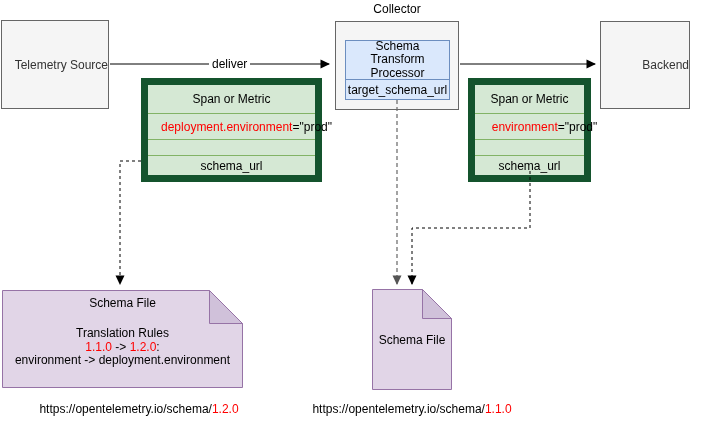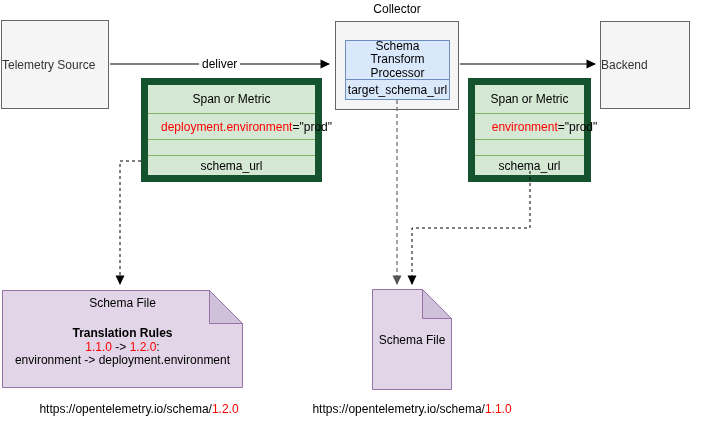--- a/index.html
+++ b/index.html
@@ -3,21 +3,21 @@
 <meta charset="utf-8">
 <style>
   * { margin:0; padding:0; box-sizing:border-box; }
   body { background:#fff; }
   #canvas {
     position:relative; width:711px; height:421px; background:#ffffff;
     font-family:"Liberation Sans", sans-serif; font-size:12px; color:#000;
     overflow:hidden;
   }
   .node {
-    position:absolute; display:flex; align-items:center; justify-content:flex-start;
+    position:absolute; display:flex; align-items:center; justify-content:flex-end;
     text-align:center;
   }
   .gray-node { background:#f5f5f5; border:1px solid #666666; color:#333333; }
   .label { position:absolute; text-align:center; }
 
   
   .processor { position:absolute; background:#dae8fc; border:1px solid #6c8ebf; }
   .processor .title {
     height:39px; display:flex; align-items:center; justify-content:center;
     text-align:center; line-height:1.12; border-bottom:1px solid #6c8ebf; padding:16px 4px;
@@ -35,21 +35,21 @@
   .span-box .row.attr { height:26px; border-bottom:1px solid #82b366;padding-left:30px; }
   .span-box .row.empty { height:16px; border-bottom:1px solid #82b366; }
   .span-box .row.field { height:19px; }
   .red { color:#ff0000; }
 
   
   .doc { position:absolute; }
   .doc svg { position:absolute; left:0; top:0; }
   .doc .doc-title { position:absolute; width:100%; text-align:center; }
   .doc .rules { position:absolute; width:100%; text-align:center; line-height:13.5px; }
-  .doc .rules b { font-weight:bold; }
+  .doc .rules b { font-weight:normal; }
 
   .edge-label {
     position:absolute; background:#ffffff; padding:0 3px; z-index:3;
   }
   #connector-overlay { position:absolute; left:0; top:0; z-index:2; pointer-events:none; }
   .url-label { position:absolute; text-align:center; }
 </style>
 </head>
 <body>
 
@@ -85,21 +85,21 @@
   <div class="span-box" style="left:468px; top:78px; width:123px;">
     <div class="row hdr">Span or Metric</div>
     <div class="row attr">
       <span class="red">environment</span>
         <span>="prod"</span>
     </div>
     <div class="row empty"></div>
     <div class="row field">schema_url</div>
   </div>
 
-  <div class="edge-label" style="left:199px; top:57px;">deliver</div>
+  <div class="edge-label" style="left:209px; top:57px;">deliver</div>
 
   <div class="doc" style="left:2px; top:290px; width:241px; height:98px;">
     <svg width="241" height="98" viewBox="0 0 241 98">
       <path d="M0.5,0.5 L207.5,0.5 L240.5,33.5 L240.5,97.5 L0.5,97.5 Z" fill="#e1d5e7" stroke="#9673a6"></path>
       <path d="M207.5,0.5 L207.5,33.5 L240.5,33.5 Z" fill="#d0c1da" stroke="#9673a6"></path>
     </svg>
     <div class="doc-title" style="top:6px;">Schema File</div>
     <div class="rules" style="top:37px;">
       <div><b>Translation Rules</b></div>
       <div><span class="red">1.1.0</span><span style="white-space:pre;"> -&gt; </span><span class="red">1.2.0</span><span>:</span></div>

